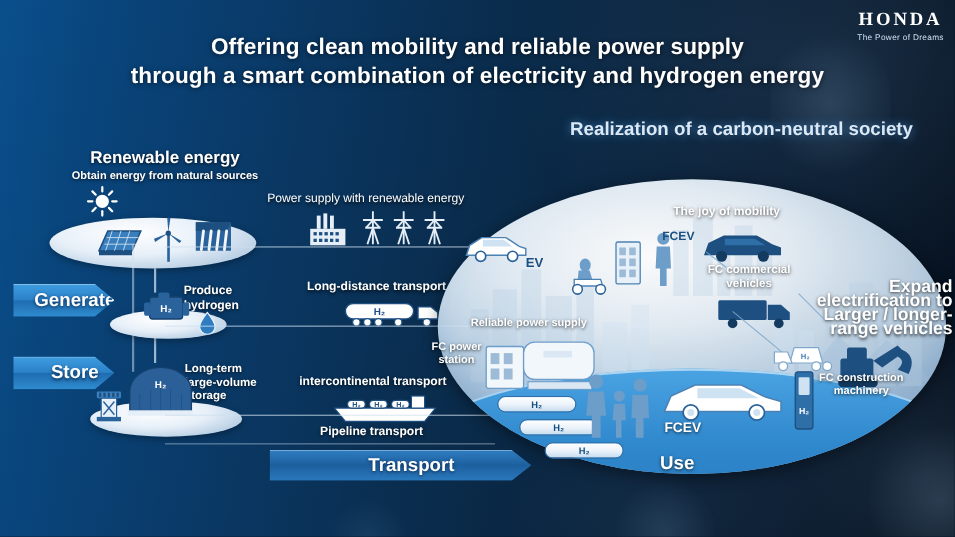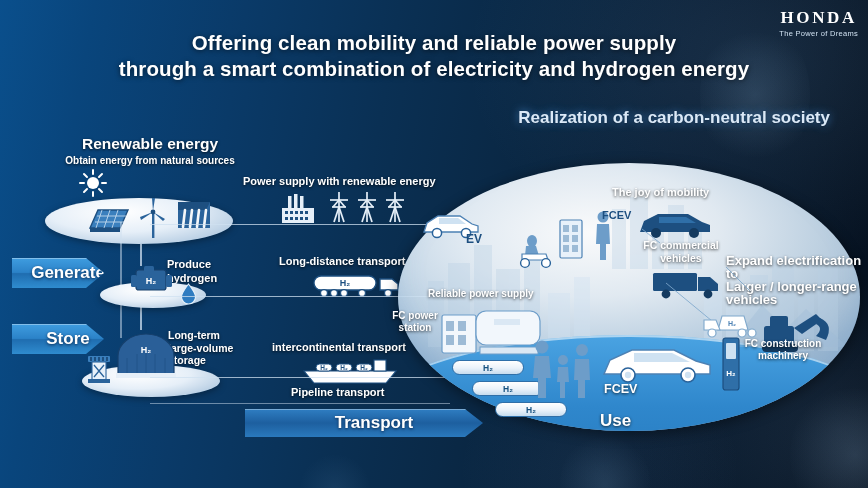--- a/index.html
+++ b/index.html
@@ -208,21 +208,21 @@
         <rect x="10" y="9" width="2" height="4"></rect>
         <rect x="14" y="9" width="2" height="4"></rect>
         <rect x="18" y="9" width="2" height="4"></rect>
         <rect x="22" y="9" width="2" height="4"></rect>
       </g>
     <rect x="8" y="14" width="14" height="18" fill="#e8f1fa" stroke="#2a639b" stroke-width="1.1"></rect>
     <path d="M10 17 L20 29 M20 17 L10 29" stroke="#2a639b" stroke-width="1.3"></path>
     <rect x="4" y="31" width="22" height="4" fill="#2a639b"></rect>
   </svg>
 
-  <div class="lbl" style="left:243px;top:175px;font-size:11px;font-weight:bold;">Power supply with renewable energy</div>
+  <div class="lbl" style="left:243px;top:175px;font-size:11px;font-weight:normal;">Power supply with renewable energy</div>
   <svg style="position:absolute;left:279px;top:192px;" width="42" height="34" viewBox="0 0 42 34">
     <g fill="#e6eff8">
       <rect x="9" y="4" width="3.5" height="12"></rect>
         <rect x="15" y="2" width="3.5" height="14"></rect>
         <rect x="21" y="4" width="3.5" height="12"></rect>
       <rect x="3" y="16" width="32" height="15"></rect>
     </g>
     <g fill="#1d4f80">
         <rect x="6" y="19" width="3" height="3"></rect>
         <rect x="11" y="19" width="3" height="3"></rect>
@@ -342,21 +342,21 @@
   <div class="lbl" style="left:600px;top:411px;font-size:17px;font-weight:bold;">Use</div>
 
   <svg style="position:absolute;left:420px;top:208px;" width="62" height="34" viewBox="0 0 62 34">
     <path d="M4 24 L7 15 L18 8 L40 8 L52 16 L58 18 L58 24 Z" fill="#fff" stroke="#4c81b4" stroke-width="1.3"></path>
     <path d="M19 10 L38 10 L46 16 L19 16 Z" fill="#cfe2f2"></path>
     <g fill="#fff" stroke="#2a639b" stroke-width="1.5">
         <circle cx="17" cy="25" r="4.6"></circle>
         <circle cx="46" cy="25" r="4.6"></circle>
       </g>
   </svg>
-  <div class="lbl" style="left:466px;top:232px;font-size:12px;font-weight:bold;color:#1d4f80;text-shadow:none;">EV</div>
+  <div class="lbl" style="left:478px;top:232px;font-size:12px;font-weight:bold;color:#1d4f80;text-shadow:none;">EV</div>
   <svg style="position:absolute;left:512px;top:234px;" width="48" height="36" viewBox="0 0 48 36">
     <ellipse cx="20" cy="7" rx="5" ry="6" fill="#6d9dc9"></ellipse>
     <path d="M14 12 L24 12 L27 22 L13 22 Z" fill="#6d9dc9"></path>
     <path d="M10 20 L34 20 L36 26 L10 26 Z" fill="#fff" stroke="#4c81b4" stroke-width="1.2"></path>
     <g fill="#fff" stroke="#2a639b" stroke-width="1.4">
         <circle cx="13" cy="29" r="4.4"></circle>
         <circle cx="34" cy="29" r="4.4"></circle>
       </g>
   </svg>
   <svg style="position:absolute;left:556px;top:218px;" width="32" height="48" viewBox="0 0 32 48">
@@ -392,21 +392,21 @@
   </div>
   <svg style="position:absolute;left:650px;top:268px;" width="76" height="34" viewBox="0 0 76 34">
     <rect x="3" y="5" width="44" height="18" rx="1.5" fill="#1d4f80"></rect>
     <path d="M48 23 L48 9 L60 9 L68 16 L68 23 Z" fill="#1d4f80"></path>
     <g fill="#143a5f">
         <circle cx="16" cy="26" r="4.4"></circle>
         <circle cx="58" cy="26" r="4.4"></circle>
       </g>
   </svg>
 
-  <div class="lbl" style="left:726px;top:254px;font-size:13px;font-weight:bold;line-height:13px;width:140px;text-align:left;">
+  <div class="lbl" style="left:726px;top:254px;font-size:16px;font-weight:bold;line-height:13px;width:140px;text-align:right;">
     <div>Expand electrification to</div>
     <div>Larger / longer-range vehicles</div>
   </div>
 
   <svg style="position:absolute;left:600px;top:225px;pointer-events:none;" width="200" height="130" viewBox="0 0 200 130">
     <g stroke="#7fa8cc" stroke-width="1" fill="none" opacity=".85">
       <line x1="60" y1="18" x2="42" y2="4"></line>
       <line x1="66" y1="58" x2="112" y2="96"></line>
       <line x1="126" y1="42" x2="150" y2="66"></line>
     </g>

